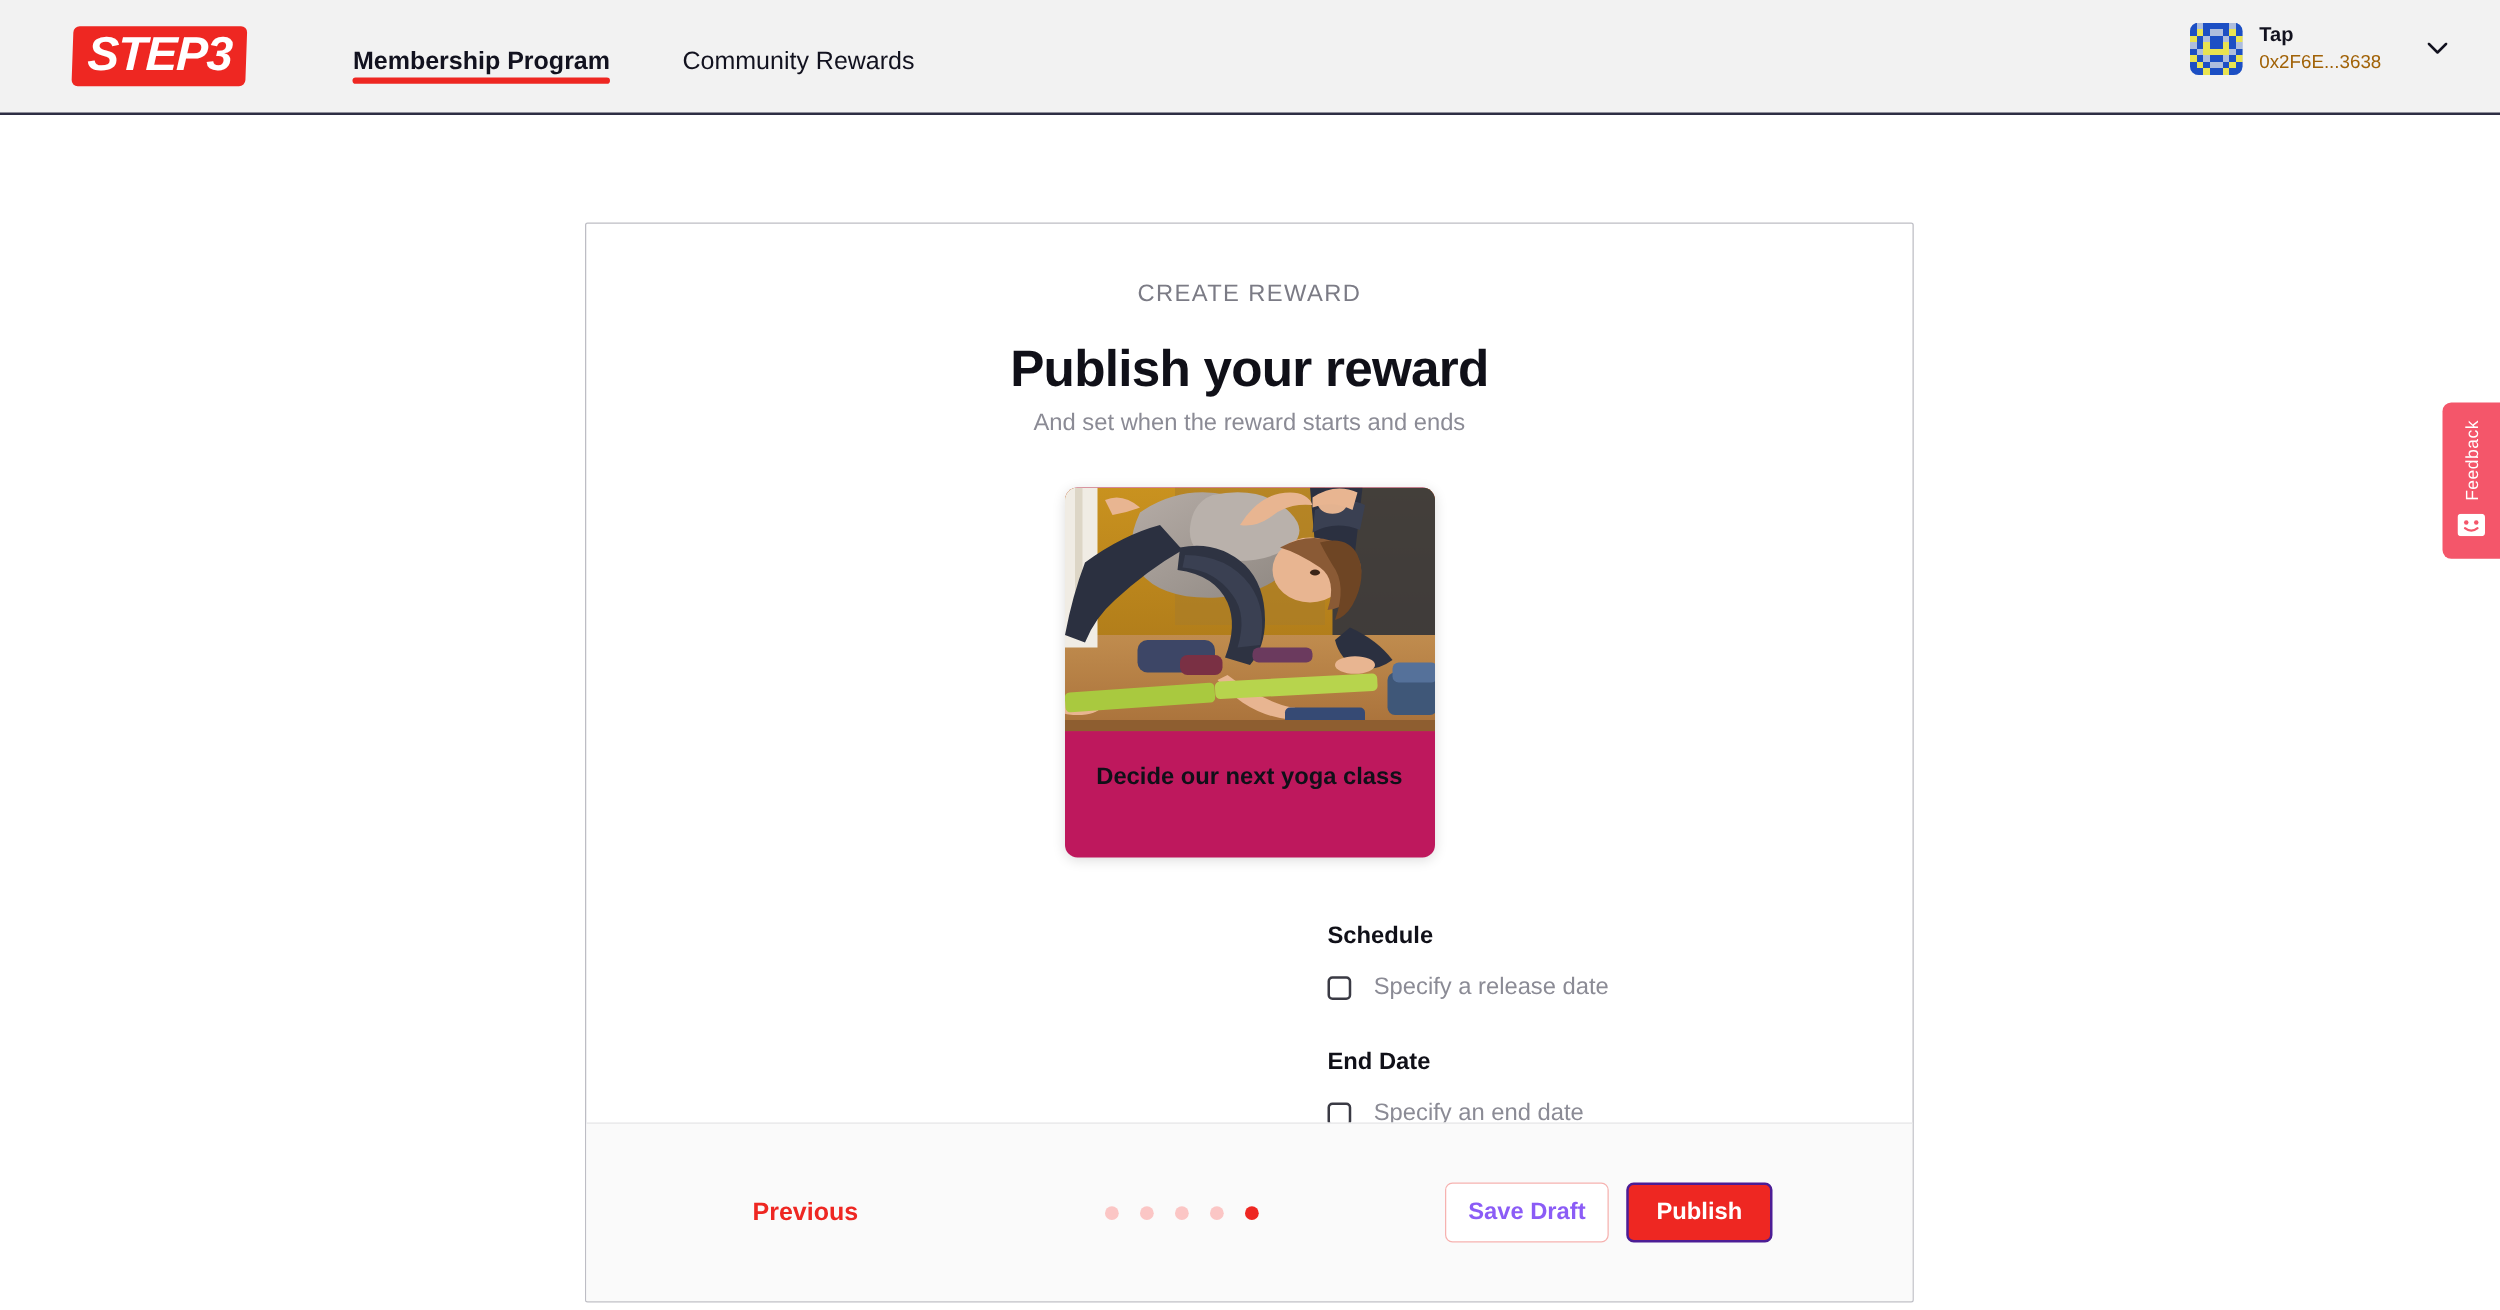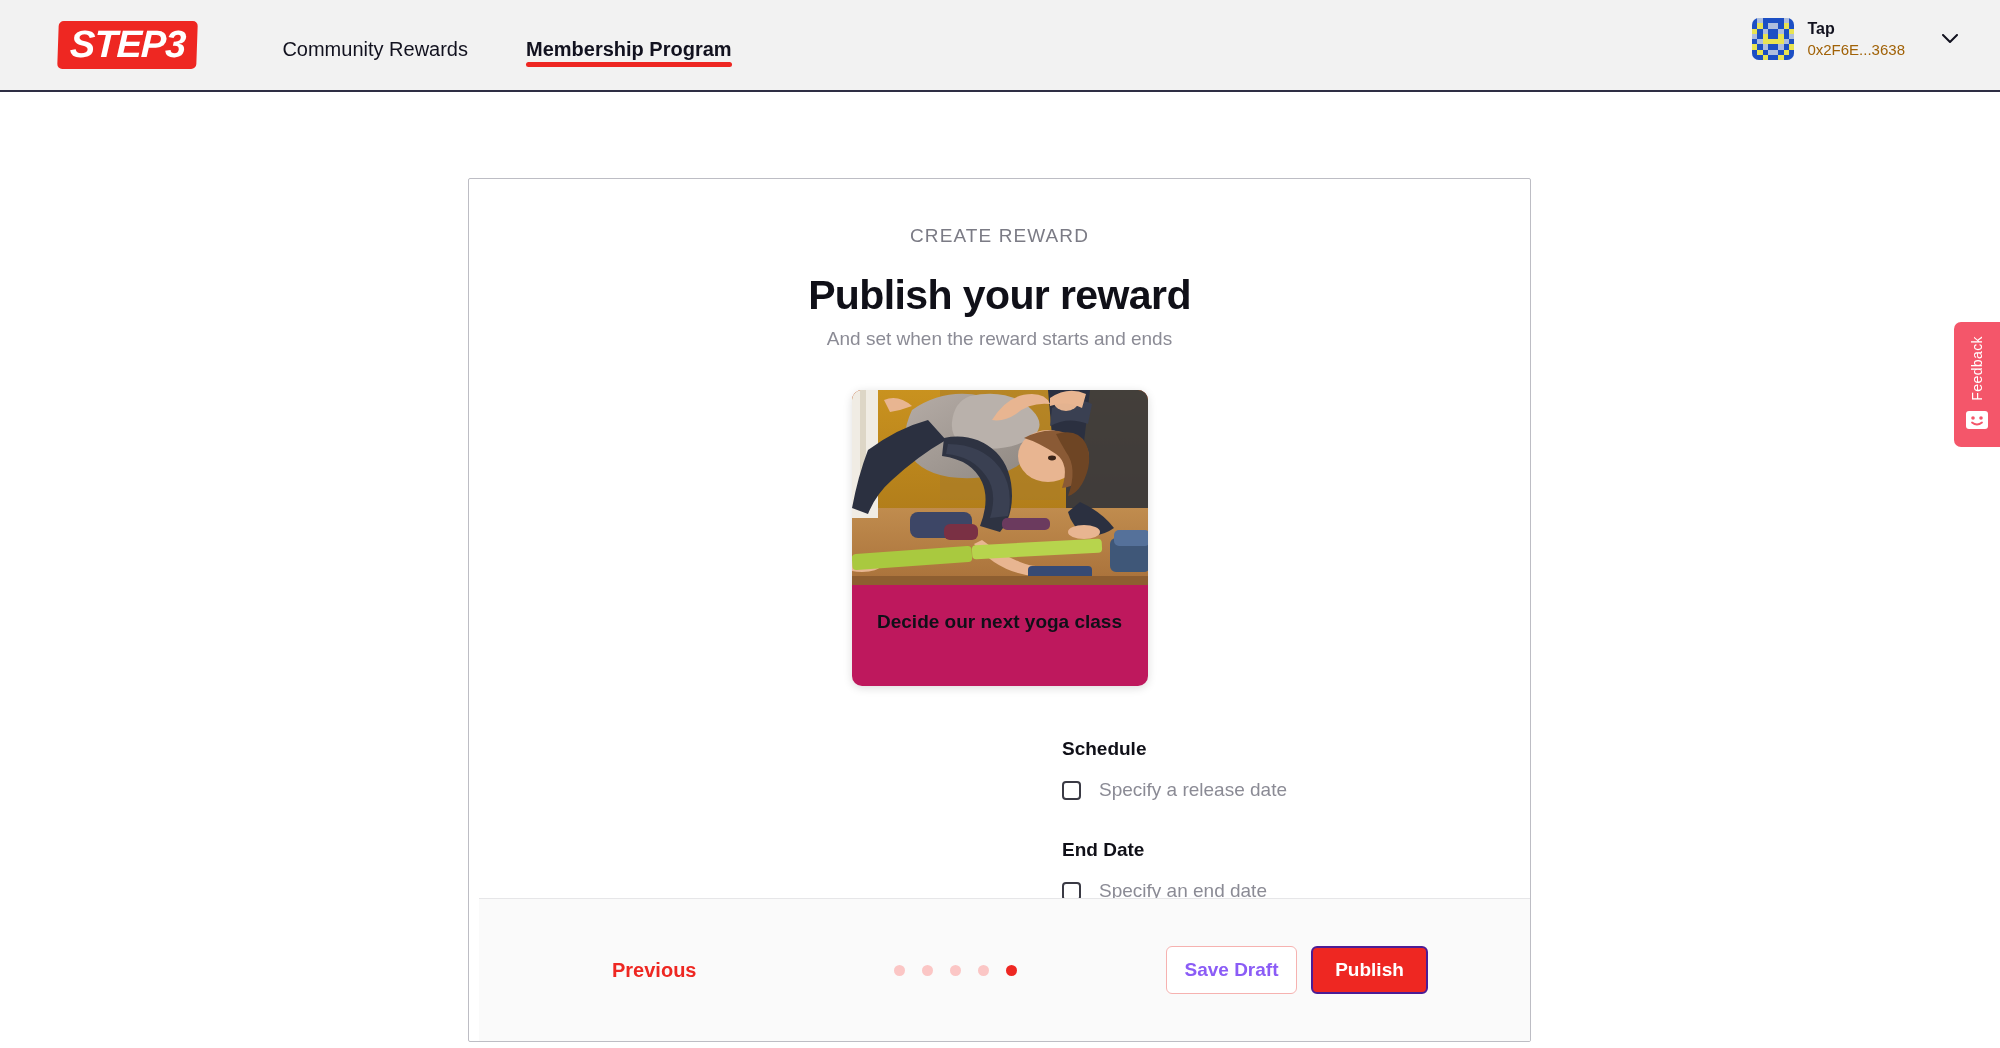--- a/index.html
+++ b/index.html
@@ -120,21 +120,21 @@
   }
   .check-box {
     width: 19px; height: 19px; border: 2px solid #3a3a44;
     border-radius: 4px; background: #fff; flex: none;
   }
   .check-label { font-size: 19px; color: #8b8b95; }
   .sec-gap { margin-top: 38px; }
 
   
   .foot {
-    position: absolute; left: 10px; bottom: 0;
+    position: absolute; left: 0; bottom: 0;
     width: 1061px; height: 143px;
     background: #fafafa;
     border-top: 1px solid #e6e6e8;
     display: flex; align-items: center;
   }
   .prev {
     margin-left: 133px;
     color: #ee2722; font-size: 20px; font-weight: bold;
     cursor: pointer;
   }
@@ -174,25 +174,25 @@
   }
   .feedback-icon { width: 22px; height: 18px; }
 </style>
 </head>
 <body>
 
 <div class="topbar">
   <div class="logo">STEP3</div>
 
   <div class="nav">
+    <div class="nav-item active">
+      <span>Membership Program</span>
+    </div>
     <div class="nav-item">
       <span>Community Rewards</span>
-    </div>
-    <div class="nav-item active">
-      <span>Membership Program</span>
     </div>
   </div>
 
   <div class="account">
     <svg class="avatar" viewBox="0 0 8 8" shape-rendering="crispEdges">
       <rect width="8" height="8" fill="#aebedd"></rect>
       <rect x="0" y="0" width="1" height="1" fill="#1c4fc4"></rect>
         <rect x="1" y="0" width="1" height="1" fill="#aebedd"></rect>
       <rect x="2" y="0" width="2" height="1" fill="#1c4fc4"></rect>
         <rect x="4" y="0" width="2" height="1" fill="#1c4fc4"></rect>

